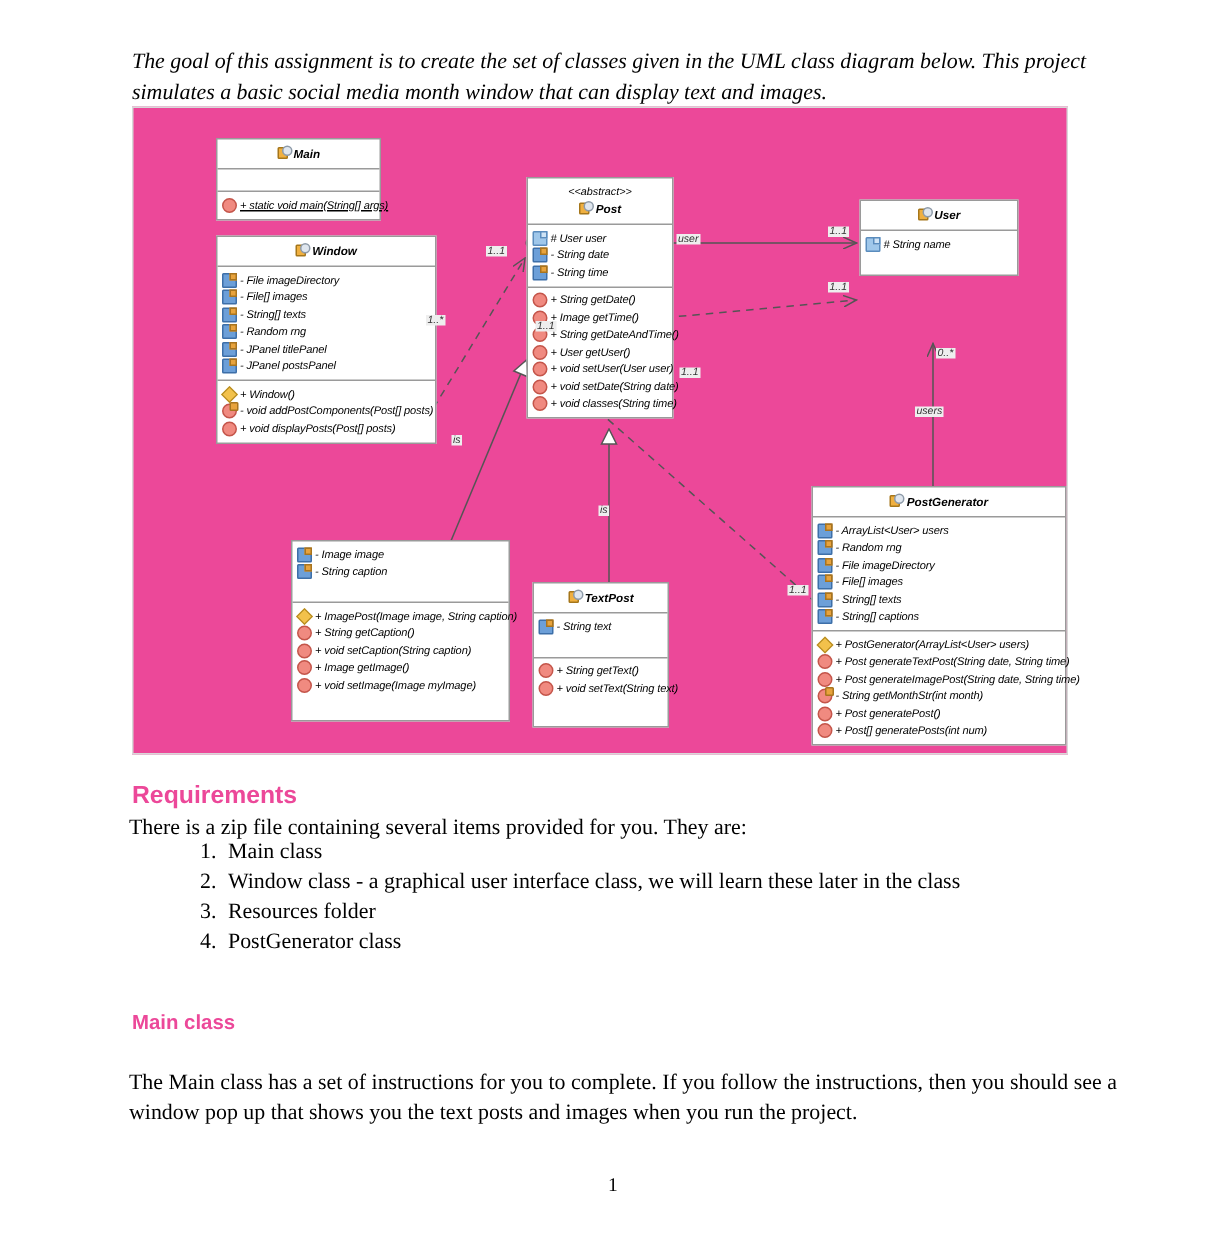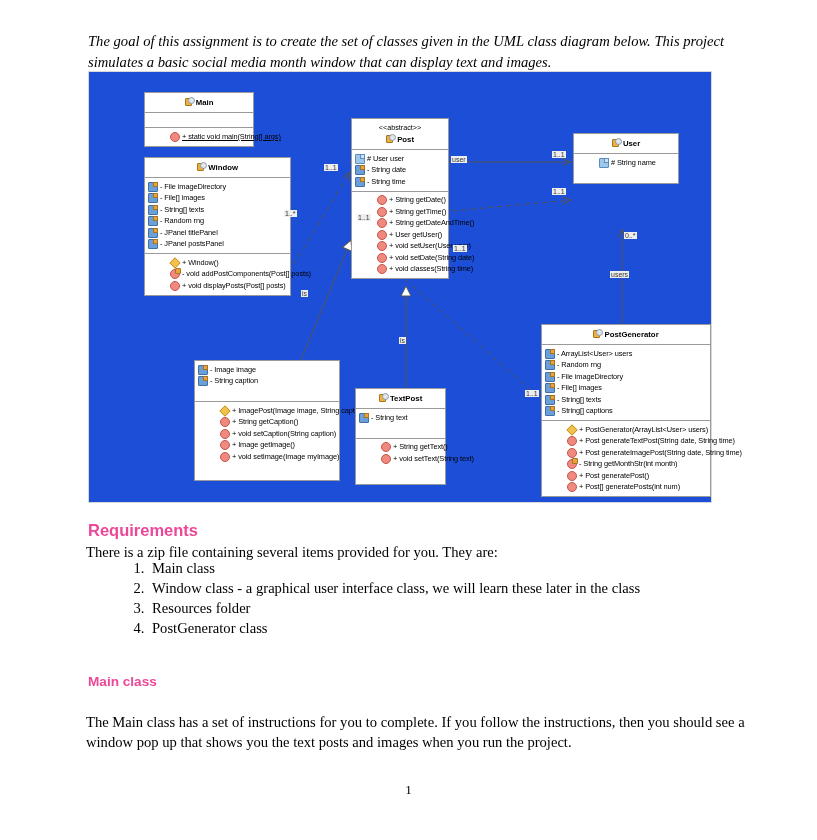--- a/index.html
+++ b/index.html
@@ -9,35 +9,35 @@
     color:#000;position:relative;overflow:hidden;
   }
   
   #intro{
     position:absolute;left:88px;top:16px;width:658px;
     font-style:italic;font-size:14.6px;line-height:21px;text-align:left;
   }
   
   #diagram{
     position:absolute;left:88px;top:71px;width:622px;height:430px;
-    background:#1d4ed8;border:1px solid #d8d8d8;
+    background:#ec4899;border:1px solid #d8d8d8;font-style:italic;
   }
   #svg-lines{position:absolute;left:0;top:0;width:622px;height:430px;pointer-events:none;}
   .umlbox{
     position:absolute;background:#ffffff;border:1px solid #9a9a9a;
     box-sizing:border-box;font-size:7.4px;line-height:10px;
     font-family:"Liberation Sans", sans-serif;
   }
   .uml-title{
     text-align:center;font-weight:bold;padding:4px 2px 4px 2px;
     border-bottom:1px solid #9a9a9a;font-size:7.8px;white-space:nowrap;
   }
   .uml-stereo{display:block;font-weight:normal;font-size:7.2px;margin-bottom:1px;}
   .uml-sec{border-bottom:1px solid #9a9a9a;padding:3px 2px 3px 3px;}
-  .uml-sec:last-child{border-bottom:none;margin-left:22px;}
+  .uml-sec:last-child{border-bottom:none;}
   .uml-sec.empty{height:14px;padding:0;}
   .row{display:flex;align-items:center;height:11.5px;white-space:nowrap;}
   .row .tx{padding-left:2px;letter-spacing:-0.1px;}
   .row .tx.under{text-decoration:underline;}
   
   .ic{width:8px;height:8px;flex:0 0 8px;position:relative;display:inline-block;}
   .ic-field-priv{background:#6c9fd8;border:1px solid #3d6fa8;border-radius:1px;}
   .ic-field-priv:after{content:"";position:absolute;right:-1px;top:-1px;width:3px;height:3px;background:#e8a33d;border:1px solid #a8741f;}
   .ic-field-prot{background:#9fc7ea;border:1px solid #5a8cbd;border-radius:1px;}
   .ic-field-prot:after{content:"";position:absolute;right:-1px;top:-1px;width:3px;height:3px;background:#cfe3f5;border:1px solid #5a8cbd;}
@@ -180,21 +180,21 @@
           <span class="tx">- String time</span>
         </div>
     </div>
     <div class="uml-sec">
       <div class="row">
           <span class="ic ic-m-pub"></span>
           <span class="tx">+ String getDate()</span>
         </div>
       <div class="row">
           <span class="ic ic-m-pub"></span>
-          <span class="tx">+ String getTime()</span>
+          <span class="tx">+ Image getTime()</span>
         </div>
       <div class="row">
           <span class="ic ic-m-pub"></span>
           <span class="tx">+ String getDateAndTime()</span>
         </div>
       <div class="row">
           <span class="ic ic-m-pub"></span>
           <span class="tx">+ User getUser()</span>
         </div>
       <div class="row">

